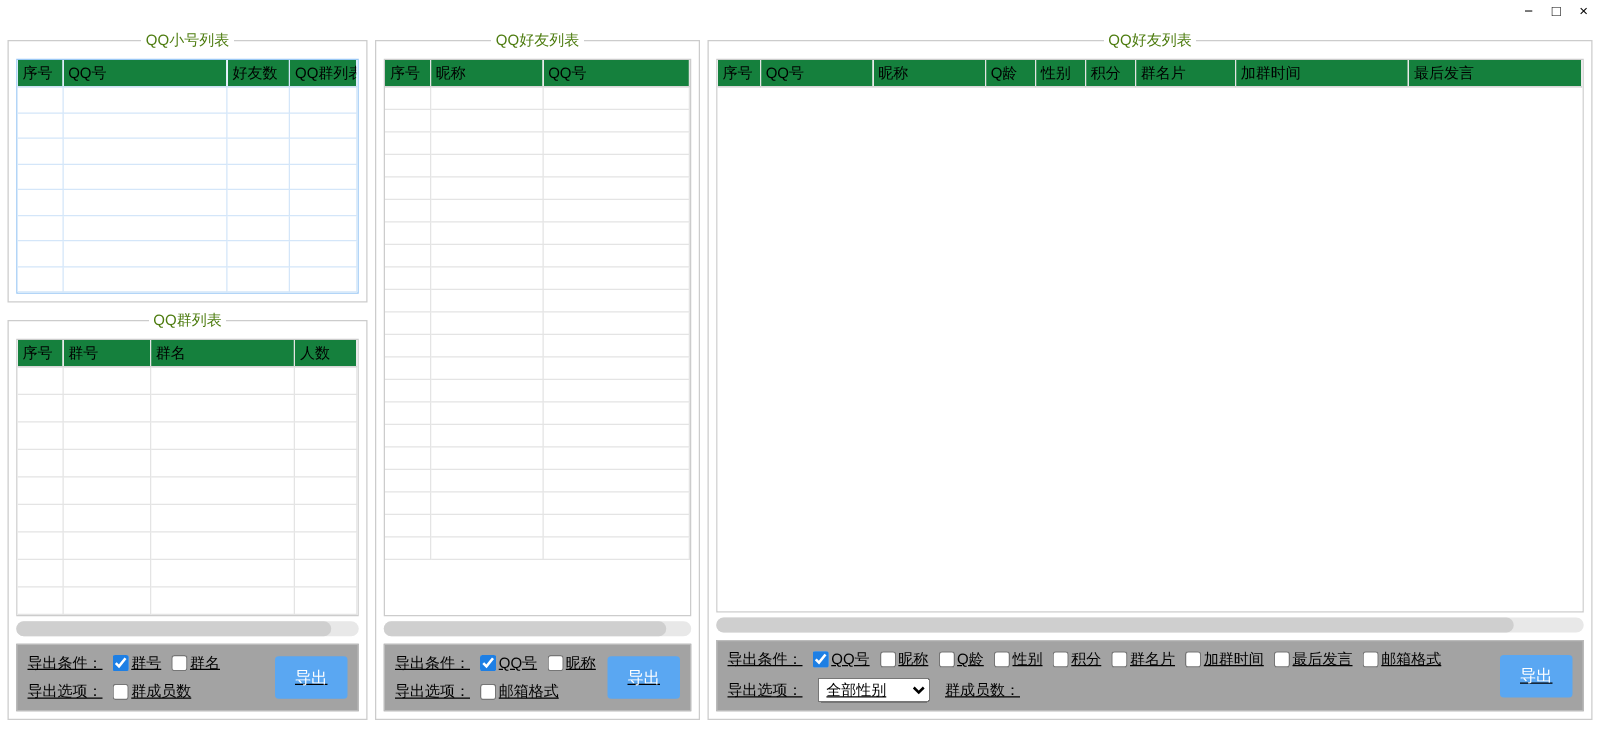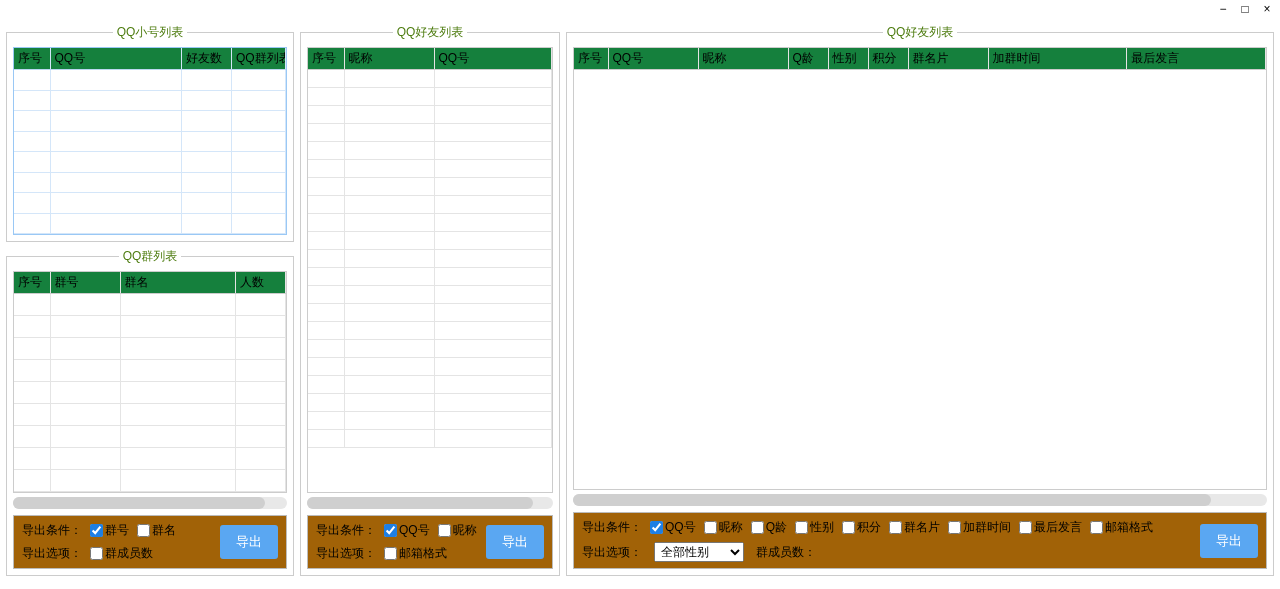--- a/index.html
+++ b/index.html
@@ -113,27 +113,28 @@
 .scrollbar-fake .thumb {
   position: absolute;
   left: 0; top: 0;
   height: 100%;
   width: 92%;
   background: #cfcfcf;
   border-radius: 6px;
 }
 .export-box {
   border: 1px solid #bbb;
-  background: #a16207;
+  background: #a3a3a3;
   padding: 6px 8px;
   display: flex;
   flex-direction: column;
   gap: 6px;
   font-size: 12px;
   margin-top: 6px;
+  text-decoration: underline;
 }
 .export-row {
   display: flex;
   align-items: center;
   gap: 8px;
   flex-wrap: wrap;
 }
 .export-row .lbl { white-space: nowrap; }
 .chk {
   display: inline-flex;

